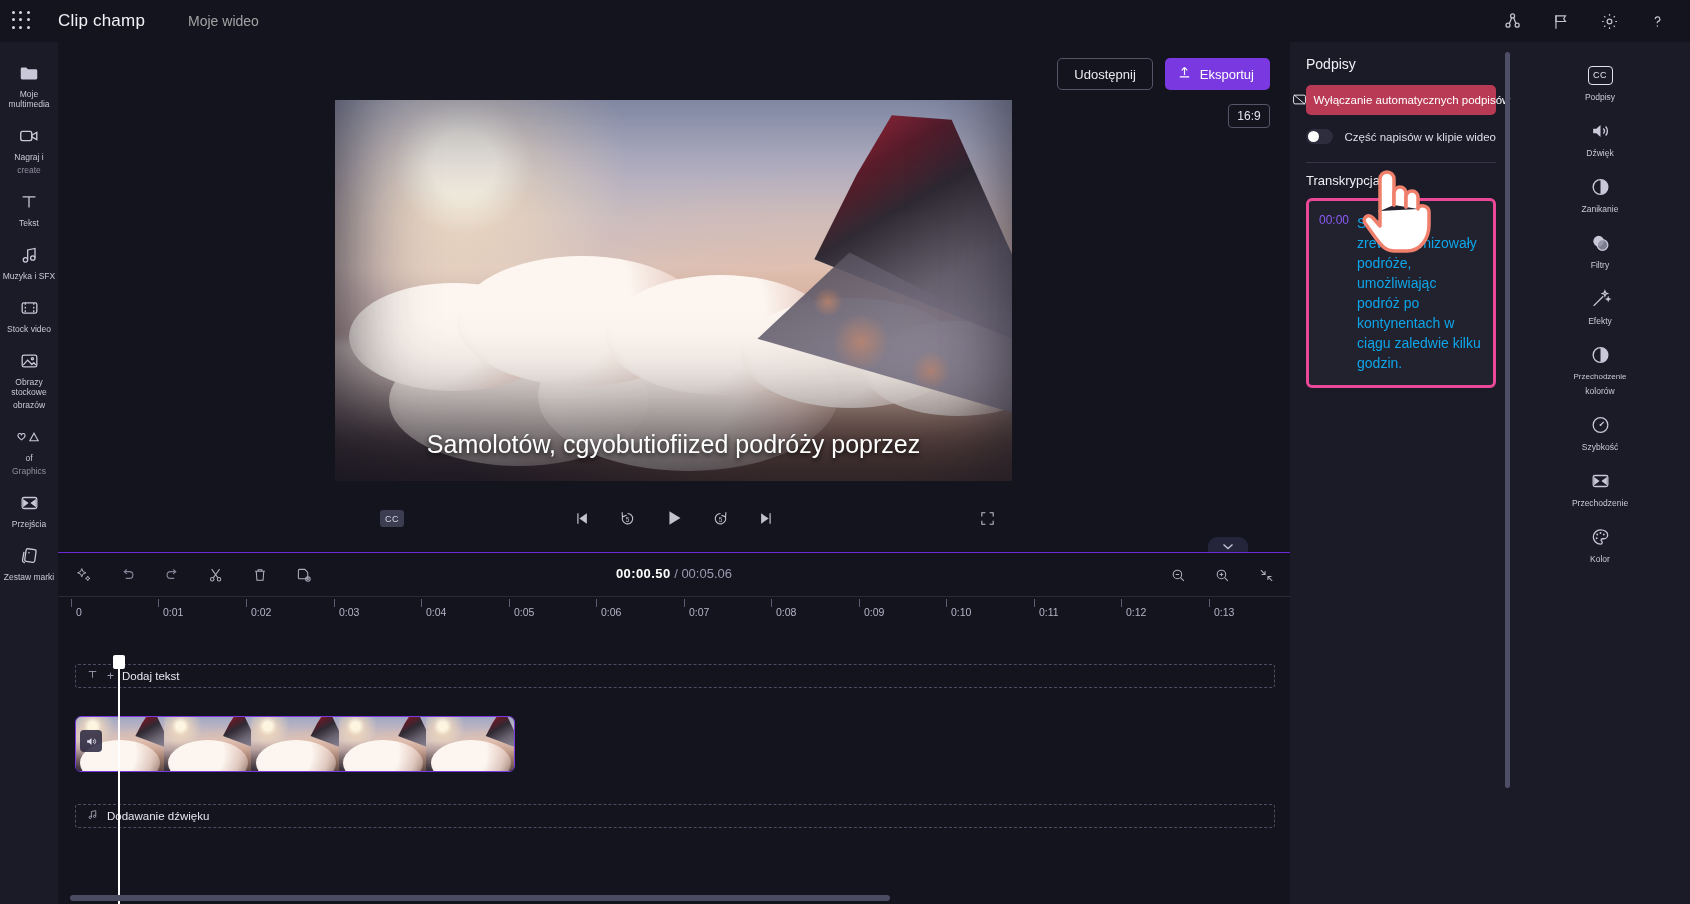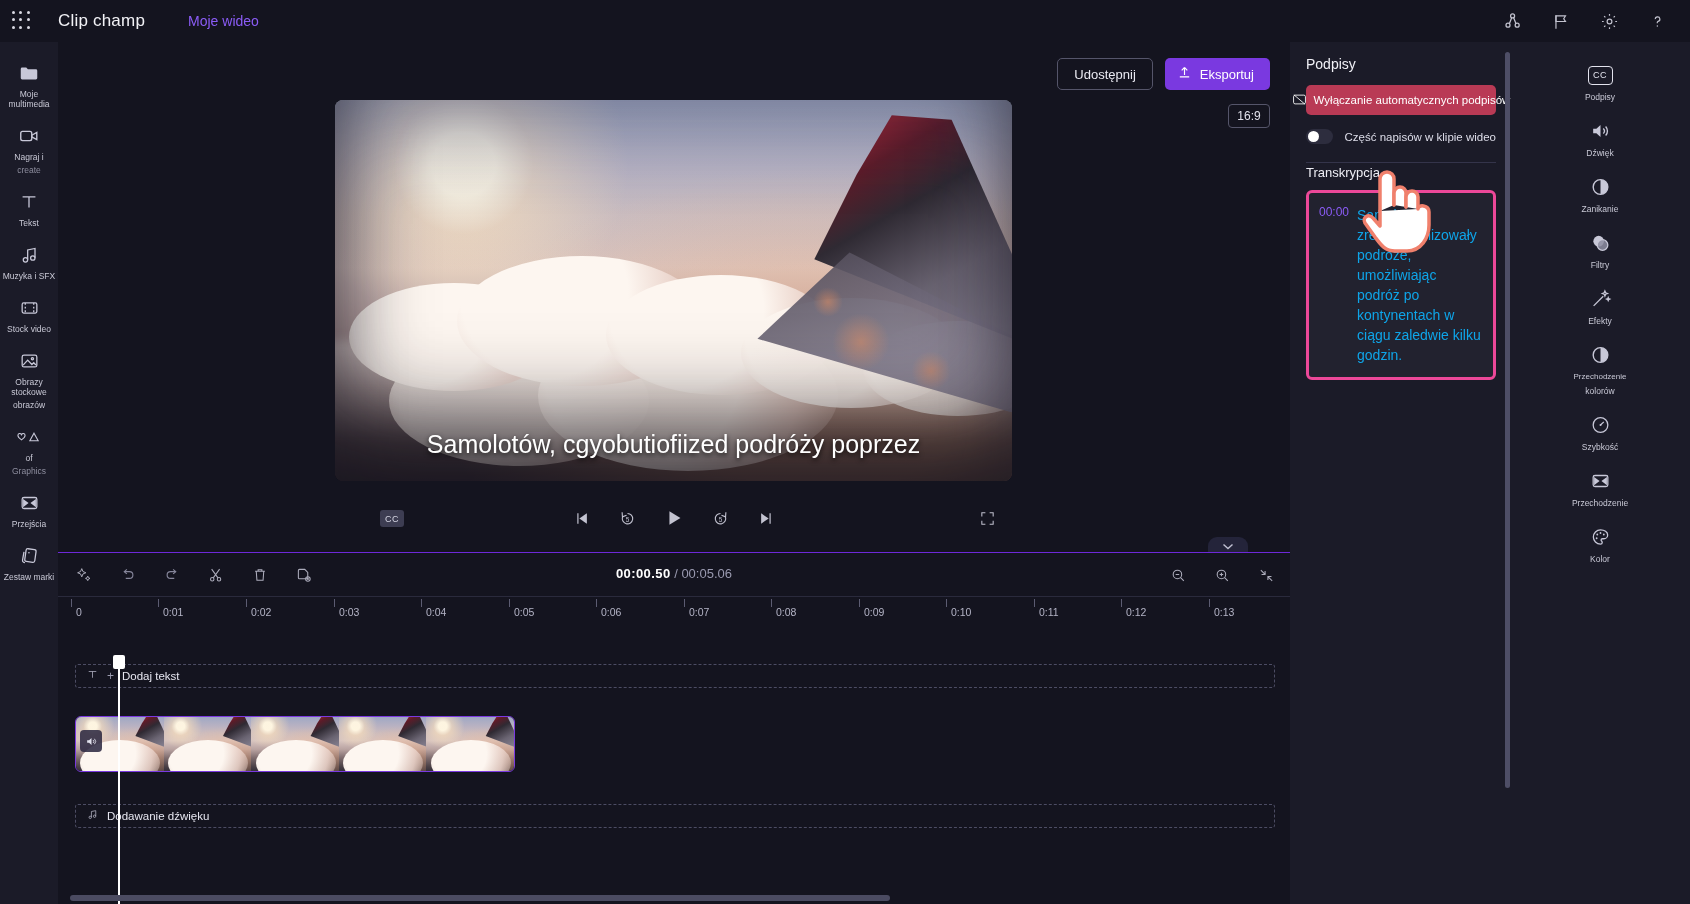--- a/index.html
+++ b/index.html
@@ -15,21 +15,21 @@
   
   .topbar {
     position: absolute; left: 0; top: 0; width: 1690px; height: 42px;
     background: #14141f; display: flex; align-items: center;
   }
   .waffle { width: 20px; height: 20px; margin-left: 12px; display: grid;
     grid-template-columns: repeat(3, 1fr); grid-template-rows: repeat(3,1fr);
     gap: 2px; cursor: pointer; }
   .waffle i { display: block; width: 3px; height: 3px; border-radius: 50%; background: #d9d9e3; }
   .brand { margin-left: 26px; font-size: 17px; color: #f2f2f6; letter-spacing: .2px; }
-  .projname { margin-left: 43px; font-size: 14px; color: #8b5cf6; }
+  .projname { margin-left: 43px; font-size: 14px; color: #a3a3a3; }
   .topright { margin-left: auto; display: flex; align-items: center; gap: 26px; padding-right: 22px; }
   .ticon { width: 22px; height: 22px; opacity: .88; cursor: pointer; display:flex;align-items:center;justify-content:center; }
   .ticon svg { display:block; }
 
   
   .rail {
     position: absolute; left: 0; top: 42px; width: 58px; height: 862px;
     background: #1b1b28; padding-top: 10px;
   }
   .railitem { width: 58px; padding: 8px 2px 6px; text-align: center; cursor: pointer; }
@@ -55,21 +55,21 @@
     background: #7a39e0; border: none; color: #fff; font-size: 13px;
     height: 32px; border-radius: 5px; padding: 0 16px 0 12px; cursor: pointer;
     display: flex; align-items: center; gap: 8px; font-family: "Liberation Sans", sans-serif;
   }
   .ratio-chip {
     position: absolute; right: 20px; top: 62px; width: 42px; height: 24px;
     border: 1px solid #55556a; border-radius: 4px; color: #e2e2ec;
     font-size: 12px; display: flex; align-items: center; justify-content: center; cursor: pointer;
   }
 
-  .video-wrap { position: absolute; left: 277px; top: 58px; width: 677px; height: 381px; overflow: hidden; background: #000; border-radius: 8px; }
+  .video-wrap { position: absolute; left: 277px; top: 58px; width: 677px; height: 381px; overflow: hidden; background: #000; }
   .sky {
     position: absolute; inset: 0;
     background:
       radial-gradient(circle at 19% 17%, rgba(255,246,225,.98) 0 5%, rgba(255,228,188,.55) 11%, rgba(255,205,165,0) 26%),
       radial-gradient(ellipse at 72% 78%, rgba(255,175,120,.30) 0 22%, rgba(0,0,0,0) 55%),
       linear-gradient(180deg,#9fa8c4 0%, #b9b2c2 17%, #cdbdbe 30%, #d7c4c0 44%, #b9a3a1 60%, #7d6b6d 76%, #4a4046 92%, #36303a 100%);
   }
   .cloud { position: absolute; border-radius: 50%; background: radial-gradient(circle at 35% 30%, #fdf6f0 0 45%, rgba(236,214,206,.85) 72%, rgba(190,168,166,0) 100%); }
   .ccl1 { left: 2%;  top: 48%; width: 210px; height: 108px; }
   .ccl2 { left: 18%; top: 41%; width: 250px; height: 130px; }
@@ -192,21 +192,21 @@
     font-family: "Liberation Sans", sans-serif;
   }
   .btn-download .dl-txt { flex: 1; line-height: 16px; }
   .toggle-row { margin-top: 14px; display: flex; align-items: center; gap: 12px; }
   .toggle {
     width: 30px; height: 15px; background: #2d2d3e; border-radius: 8px; position: relative; cursor: pointer;
   }
   .toggle i { position: absolute; left: 2px; top: 2px; width: 11px; height: 11px; border-radius: 50%; background: #fff; display:block; }
   .toggle-row .tlbl { font-size: 11.5px; color: #dedeea; white-space: nowrap; }
   .rdiv { margin-top: 18px; border-top: 1px solid #34344a; }
-  .rpanel h4 { margin-top: 2px; font-size: 13px; font-weight: normal; color: #eeeef5; margin-bottom: 10px; }
+  .rpanel h4 { margin-top: 10px; font-size: 13px; font-weight: normal; color: #eeeef5; margin-bottom: 10px; }
   .transcript {
     width: 190px; min-height: 140px; background: #22222f; border: 3px solid #ec4899;
     border-radius: 6px; padding: 12px 10px; display: flex; gap: 8px;
   }
   .ts { color: #8b5cf6; font-size: 12px; flex-shrink: 0; }
   .ttext { font-size: 14px; line-height: 20px; color: #0ea5e9; }
 
   
   .rrail { position: absolute; left: 1512px; top: 42px; width: 178px; height: 862px; background: #1b1b28; padding-top: 10px; }
   .rrail-scroll { position: absolute; left: 1505px; top: 52px; width: 5px; height: 736px; background: #4e4e66; border-radius: 3px; }

